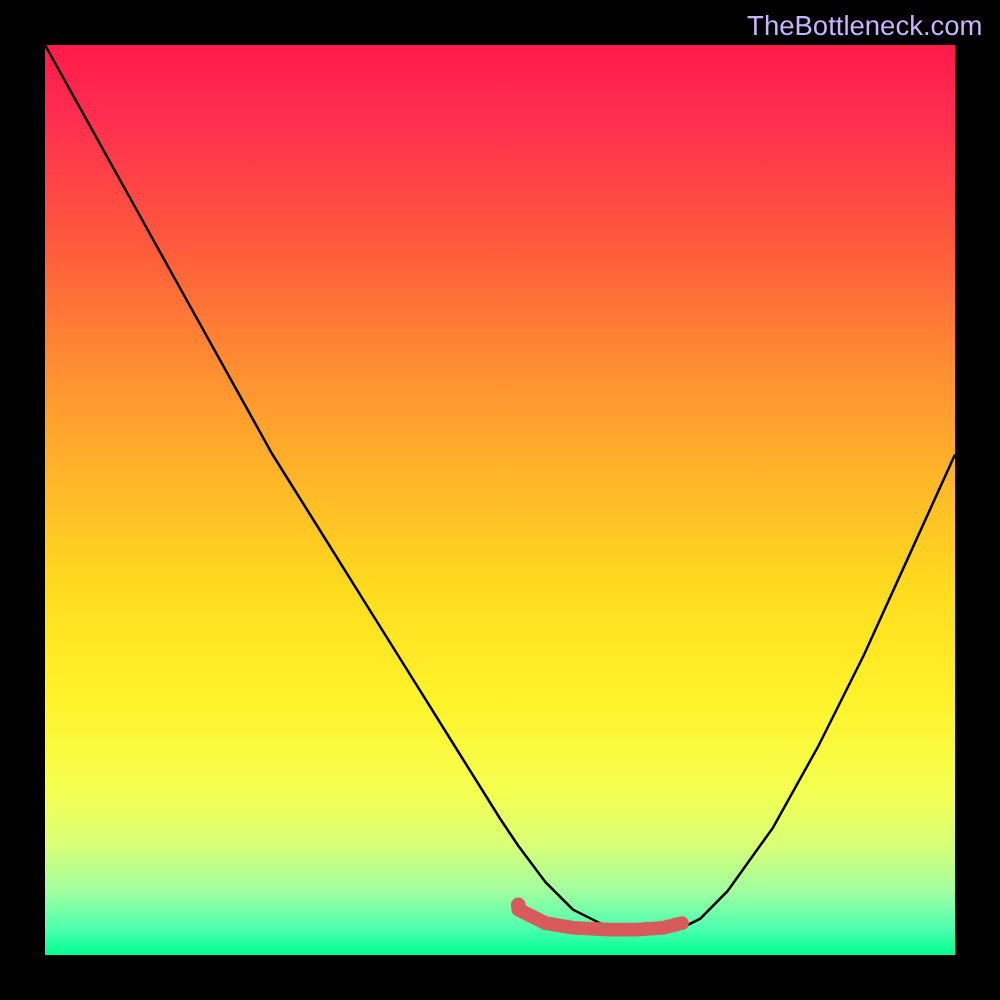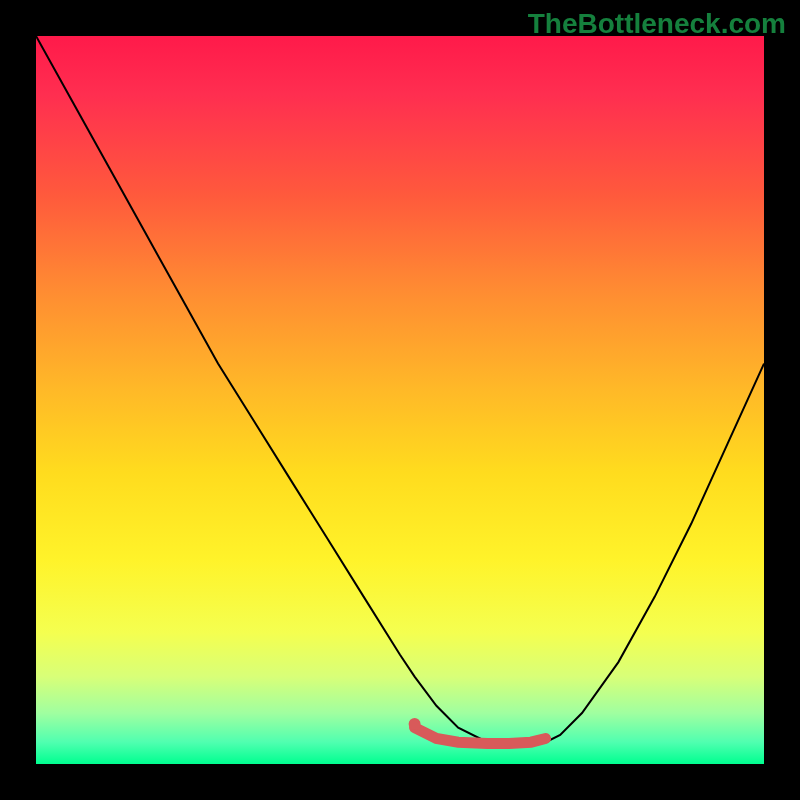--- a/index.html
+++ b/index.html
@@ -13,23 +13,23 @@
   }
   .container {
     width: 800px;
     height: 800px;
     position: relative;
   }
   .watermark {
     position: absolute;
     top: 8px;
     right: 14px;
-    color: #15803d;
-    font-size: 28px;
-    font-weight: bold;
+    color: #c4b5fd;
+    font-size: 22px;
+    font-weight: normal;
     z-index: 10;
   }
   .chart-area {
     position: absolute;
     left: 36px;
     top: 36px;
     width: 728px;
     height: 728px;
     overflow: hidden;
   }

